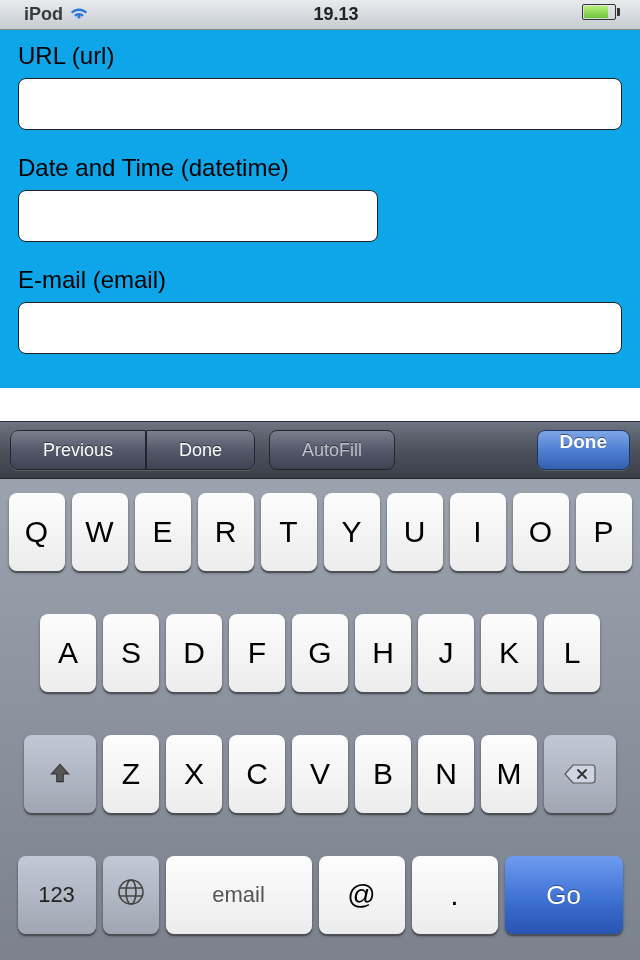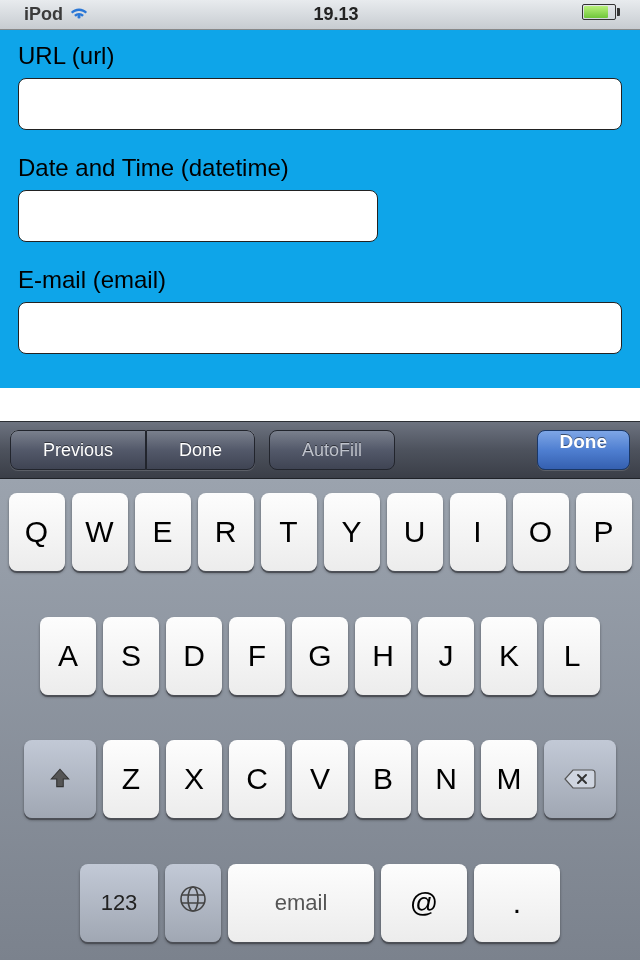--- a/index.html
+++ b/index.html
@@ -142,21 +142,21 @@
     display: flex;
     flex-direction: column;
     justify-content: space-between;
   }
   .kb-row {
     display: flex;
     gap: 7px;
     justify-content: center;
     margin-bottom: 14px;
   }
-  .kb-row:last-child { margin-bottom: 8px; }
+  .kb-row:last-child { margin-bottom: 16px; }
   .key {
     width: 56px;
     height: 78px;
     border-radius: 8px;
     background: linear-gradient(to bottom, #fdfdfd 0%, #ececec 100%);
     box-shadow: 0 2px 0 #4c4f56, 0 2px 3px rgba(0,0,0,.4);
     display: flex;
     align-items: center;
     justify-content: center;
     font-size: 30px;
@@ -275,14 +275,15 @@
         <svg viewBox="0 0 30 30">
             <circle cx="15" cy="15" r="12" fill="none" stroke="#444" stroke-width="1.6"></circle>
             <ellipse cx="15" cy="15" rx="5" ry="12" fill="none" stroke="#444" stroke-width="1.6"></ellipse>
             <path d="M4 11h22M4 19h22" stroke="#444" stroke-width="1.6"></path>
           </svg>
       </span>
     </div>
     <div class="key space">email</div>
     <div class="key at">@</div>
     <div class="key dot">.</div>
+    <div class="key go">Go</div>
   </div>
 </div>
 
 </body></html>

